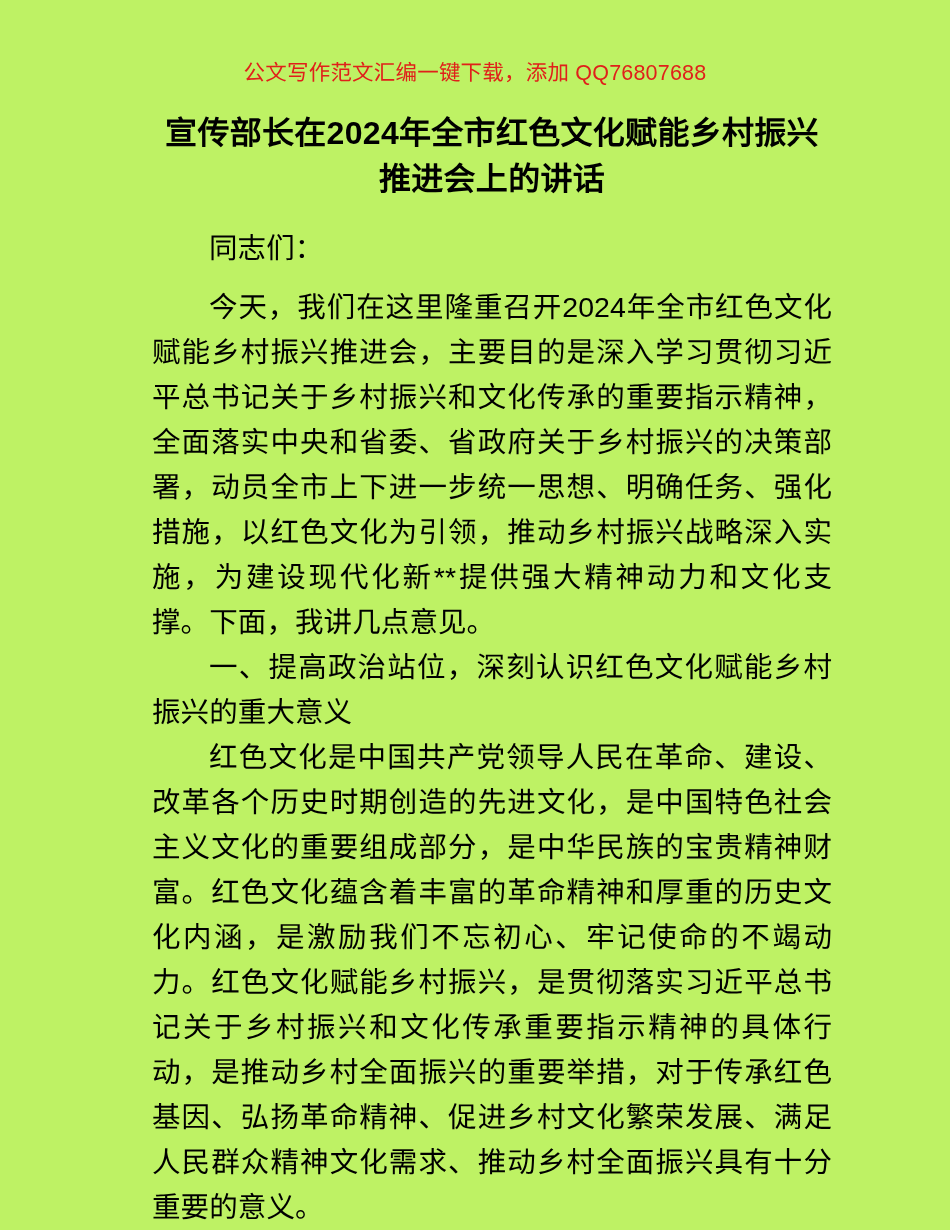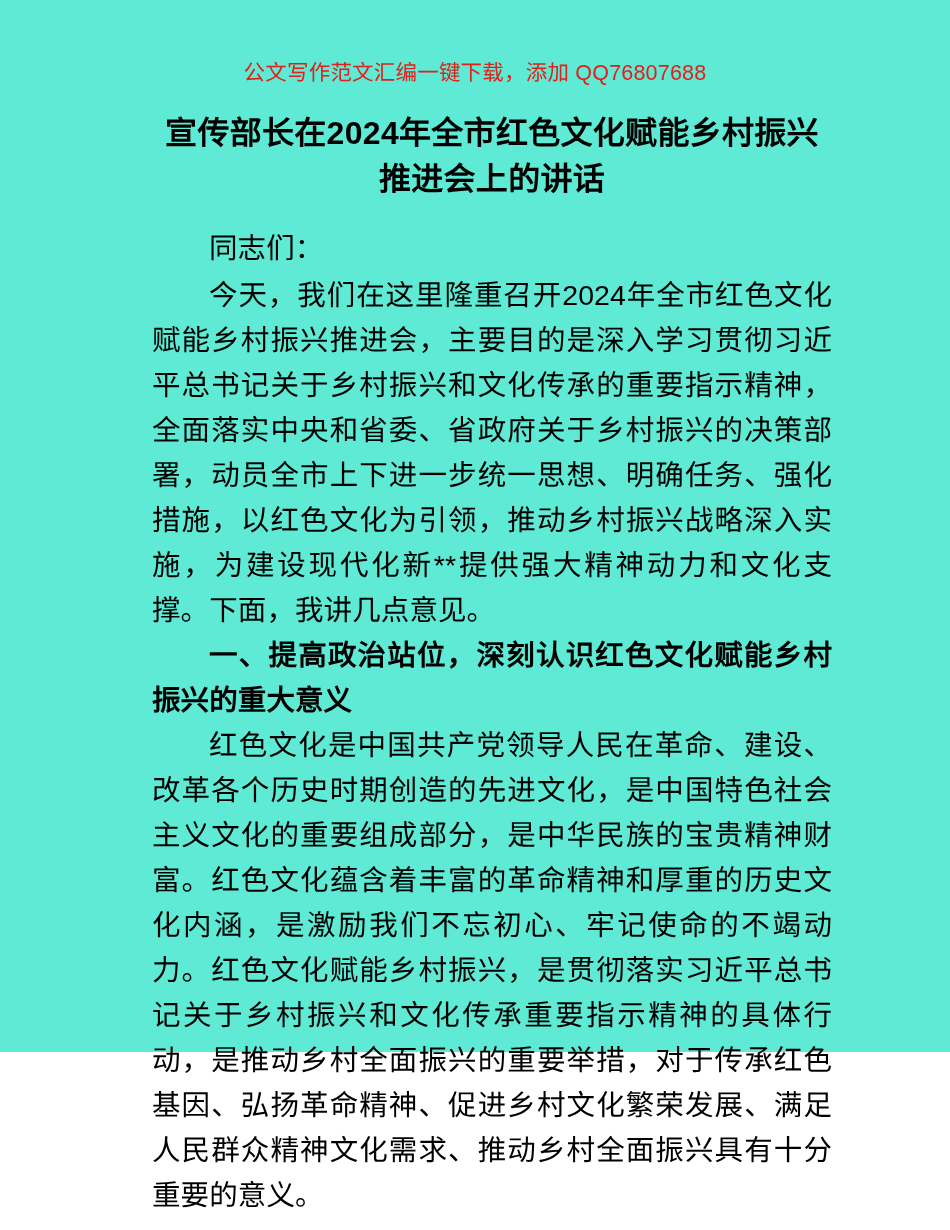--- a/index.html
+++ b/index.html
@@ -11,22 +11,22 @@
     width: 950px;
     height: 1230px;
     background: #ffffff;
     font-family: "Liberation Sans", "DejaVu Sans", sans-serif;
     overflow: hidden;
   }
 
   .page {
     position: relative;
     width: 950px;
-    height: 1052px;
-    background: #5eead4;
+    height: 1230px;
+    background: #bef264;
     box-sizing: border-box;
   }
 
   
   .promo-header {
     position: absolute;
     top: 0;
     left: 0;
     width: 950px;
     height: 96px;
@@ -94,31 +94,31 @@
   .section-heading + .para,
   .para + .section-heading {
     margin-top: 0;
   }
 
   
   .section-heading {
     font-size: 28.5px;
     line-height: 45px;
     color: #000000;
-    font-weight: 700;
+    font-weight: 400;
     margin: 0;
     text-indent: 57px;
     text-align: justify;
     text-justify: inter-ideograph;
     letter-spacing: 0.1px;
     word-break: break-all;
   }
 
   .spacer-top {
-    margin-top: 2px;
+    margin-top: 14px;
   }
 </style>
 </head>
 <body>
 
 <div class="page">
 
   <div class="promo-header">
     <div class="promo-text">公文写作范文汇编一键下载，添加 QQ76807688</div>
   </div>

